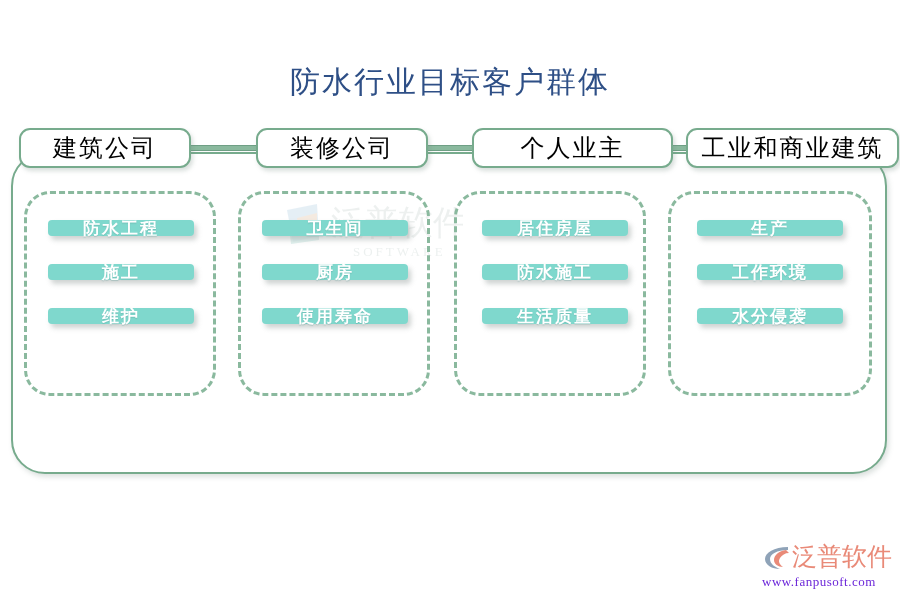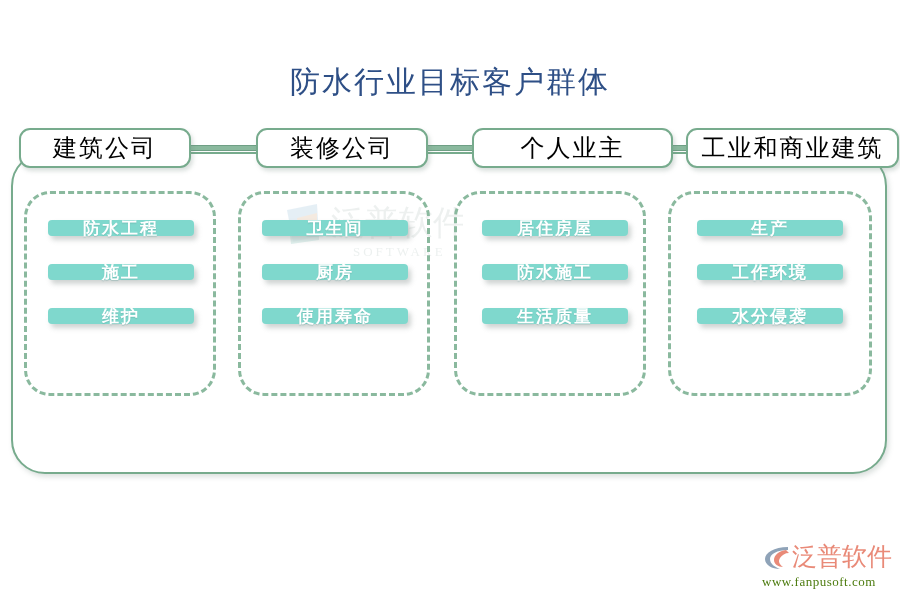--- a/index.html
+++ b/index.html
@@ -145,21 +145,21 @@
   .logo-word {
     font-size: 25px;
     color: #e98a78;
     letter-spacing: 0px;
     line-height: 30px;
     font-family: "Liberation Serif", "DejaVu Serif", serif;
     white-space: nowrap;
   }
   .logo-url {
     font-size: 13px;
-    color: #4d7c0f;
+    color: #6d28d9;
     letter-spacing: 0.5px;
     font-family: "Liberation Serif", "DejaVu Serif", serif;
     margin-top: 1px;
     white-space: nowrap;
   }
 </style>
 </head>
 <body>
 
 <div id="stage">

